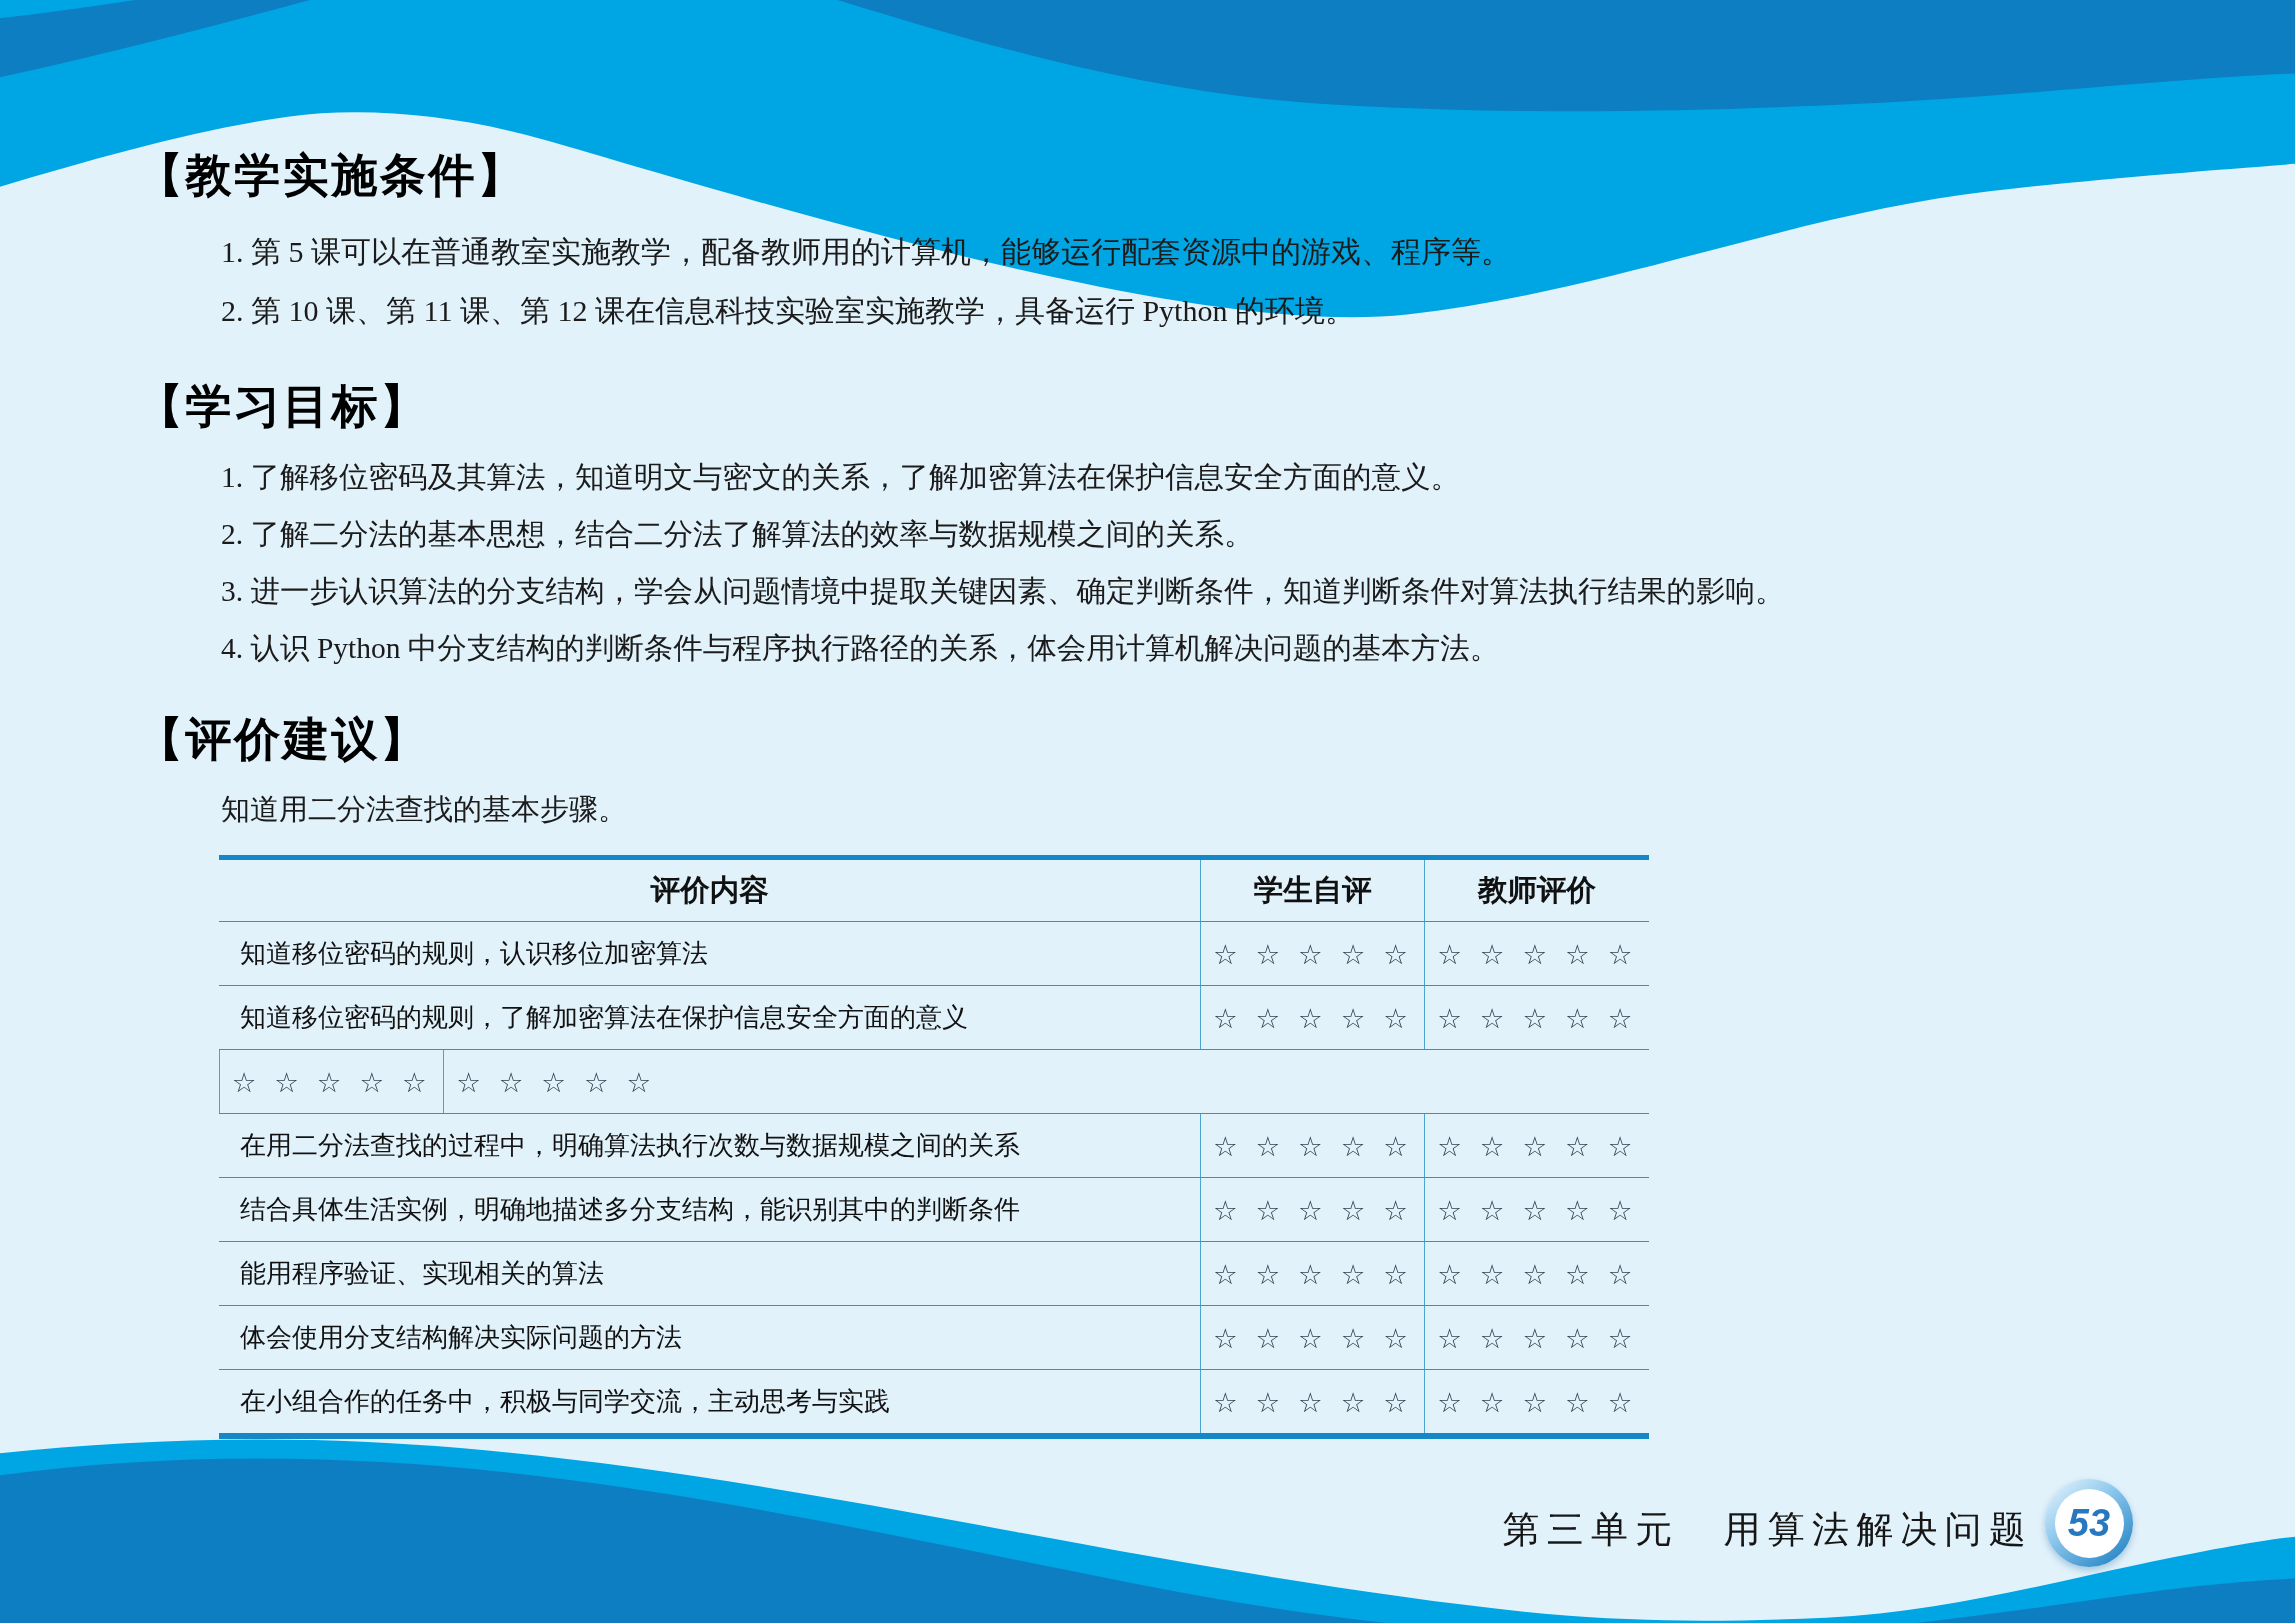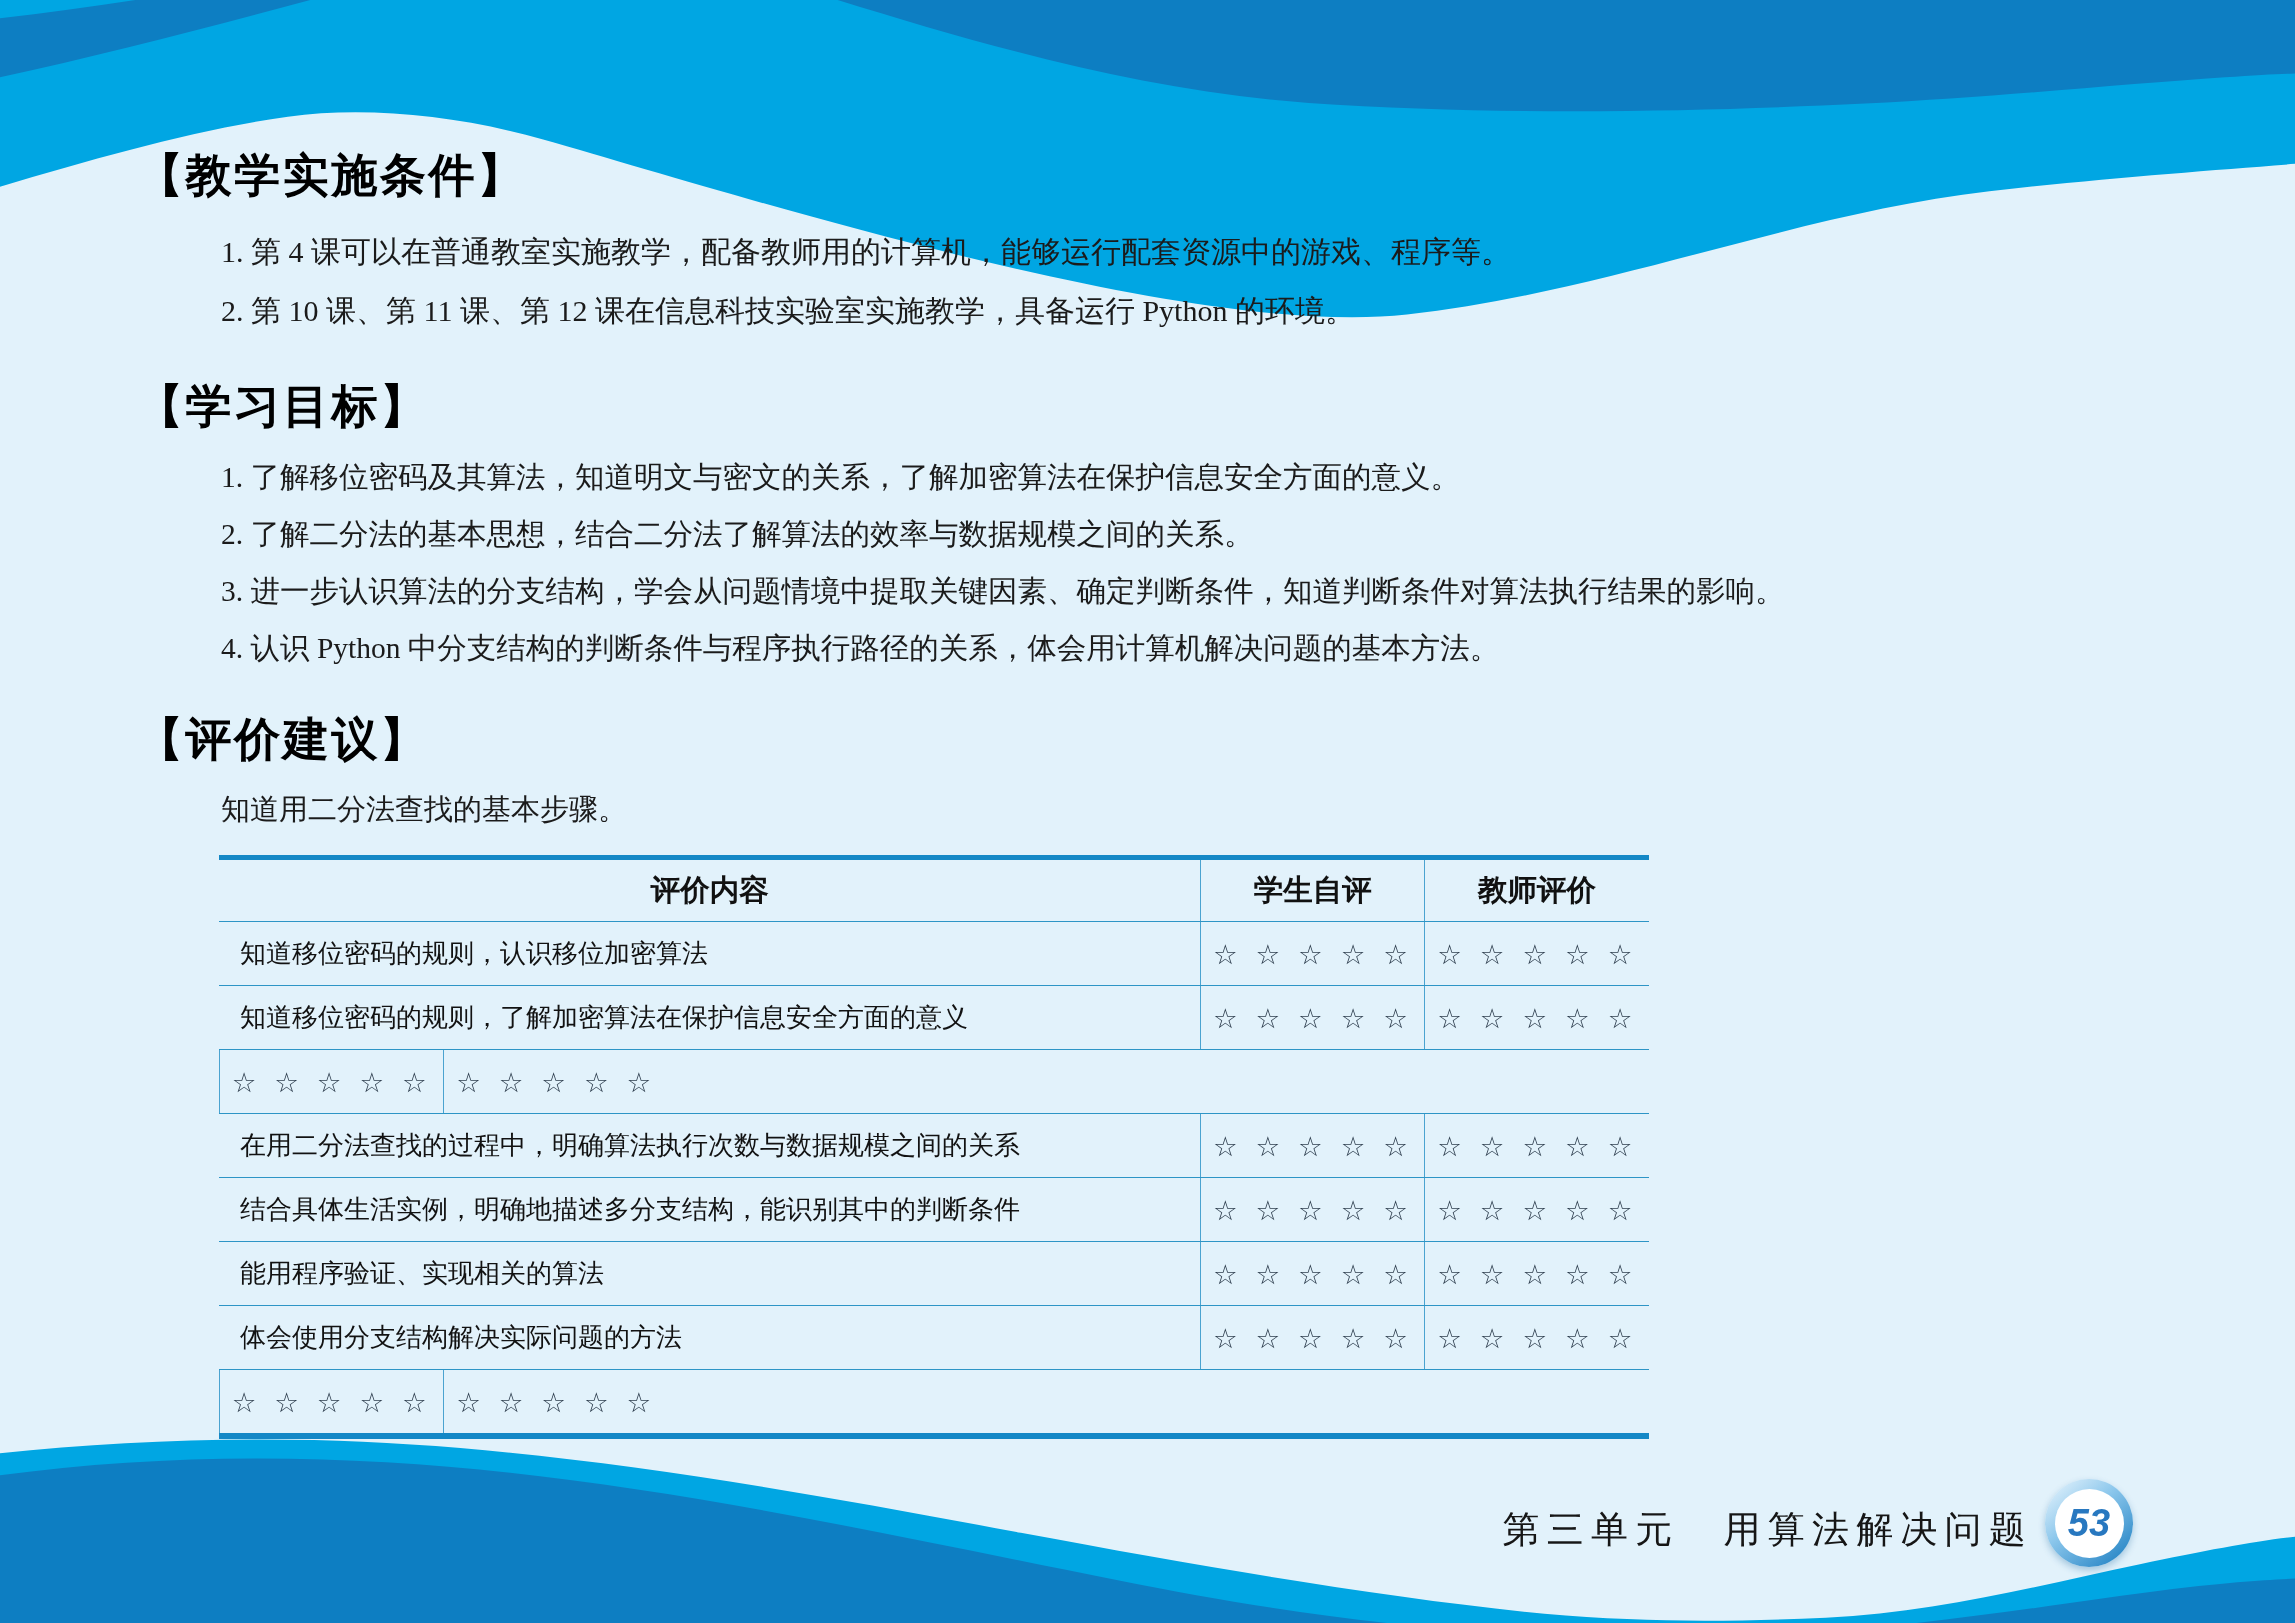--- a/index.html
+++ b/index.html
@@ -103,21 +103,21 @@
          C190,48 390,42 590,54
          C960,76 1310,155 1710,235
          C1960,285 2160,310 2360,318
          C2560,326 2720,320 2870,306
          C3020,292 3180,266 3320,248
          C3400,238 3460,234 3507,232
          L3507,300 Z"></path>
   </svg>
 
   <h2 class="sec-h" style="top:145px">【教学实施条件】</h2>
-  <p class="body-line" style="top:234px; font-size:30px">1. 第 4 课可以在普通教室实施教学，配备教师用的计算机，能够运行配套资源中的游戏、程序等。</p>
+  <p class="body-line" style="top:234px; font-size:30px">1. 第 5 课可以在普通教室实施教学，配备教师用的计算机，能够运行配套资源中的游戏、程序等。</p>
   <p class="body-line" style="top:293px; font-size:30px">2. 第 10 课、第 11 课、第 12 课在信息科技实验室实施教学，具备运行 Python 的环境。</p>
 
   <h2 class="sec-h" style="top:376px">【学习目标】</h2>
   <p class="body-line" style="top:460px">1. 了解移位密码及其算法，知道明文与密文的关系，了解加密算法在保护信息安全方面的意义。</p>
   <p class="body-line" style="top:517px">2. 了解二分法的基本思想，结合二分法了解算法的效率与数据规模之间的关系。</p>
   <p class="body-line" style="top:574px">3. 进一步认识算法的分支结构，学会从问题情境中提取关键因素、确定判断条件，知道判断条件对算法执行结果的影响。</p>
   <p class="body-line" style="top:631px">4. 认识 Python 中分支结构的判断条件与程序执行路径的关系，体会用计算机解决问题的基本方法。</p>
 
   <h2 class="sec-h" style="top:709px">【评价建议】</h2>
   <p class="body-line intro-line" style="top:792px">知道用二分法查找的基本步骤。</p>
@@ -164,20 +164,21 @@
       <div class="cell col-teacher stars">☆ ☆ ☆ ☆ ☆</div>
     </div>
 
     <div class="trow">
       <div class="cell col-content td">体会使用分支结构解决实际问题的方法</div>
       <div class="cell col-student stars">☆ ☆ ☆ ☆ ☆</div>
       <div class="cell col-teacher stars">☆ ☆ ☆ ☆ ☆</div>
     </div>
 
     <div class="trow">
+      <div class="cell col-content td">在小组合作的任务中，积极与同学交流，主动思考与实践</div>
       <div class="cell col-student stars">☆ ☆ ☆ ☆ ☆</div>
       <div class="cell col-teacher stars">☆ ☆ ☆ ☆ ☆</div>
     </div>
   </div>
   </div>
 
   <p class="footer-unit">第三单元　用算法解决问题</p>
   <div class="page-badge">
     <div class="page-badge-inner">53</div>
   </div>

